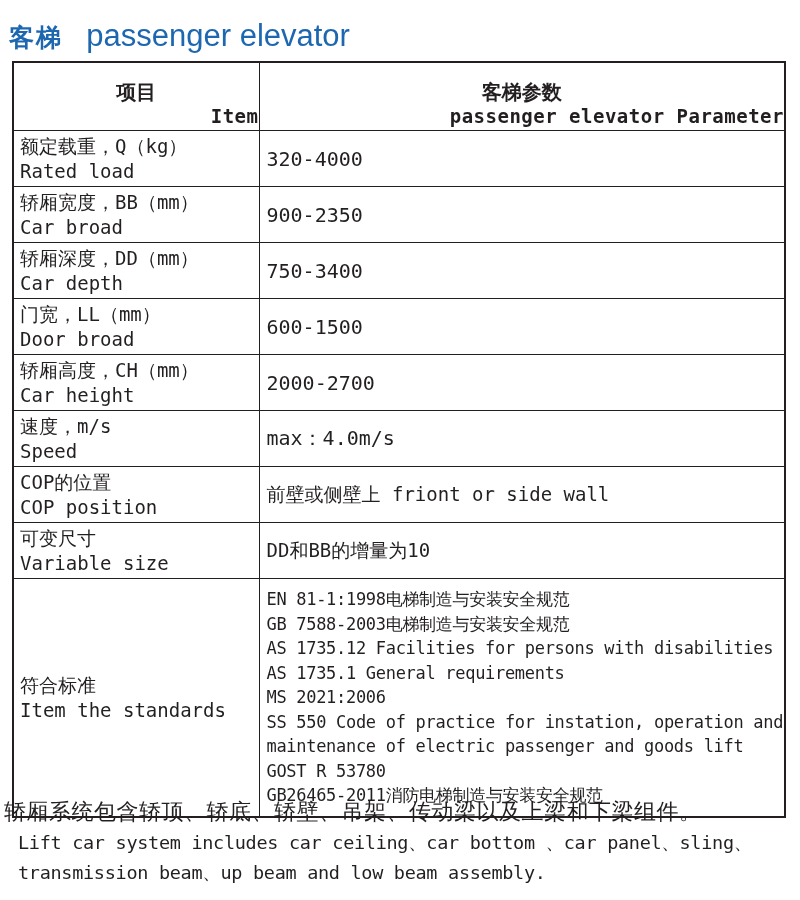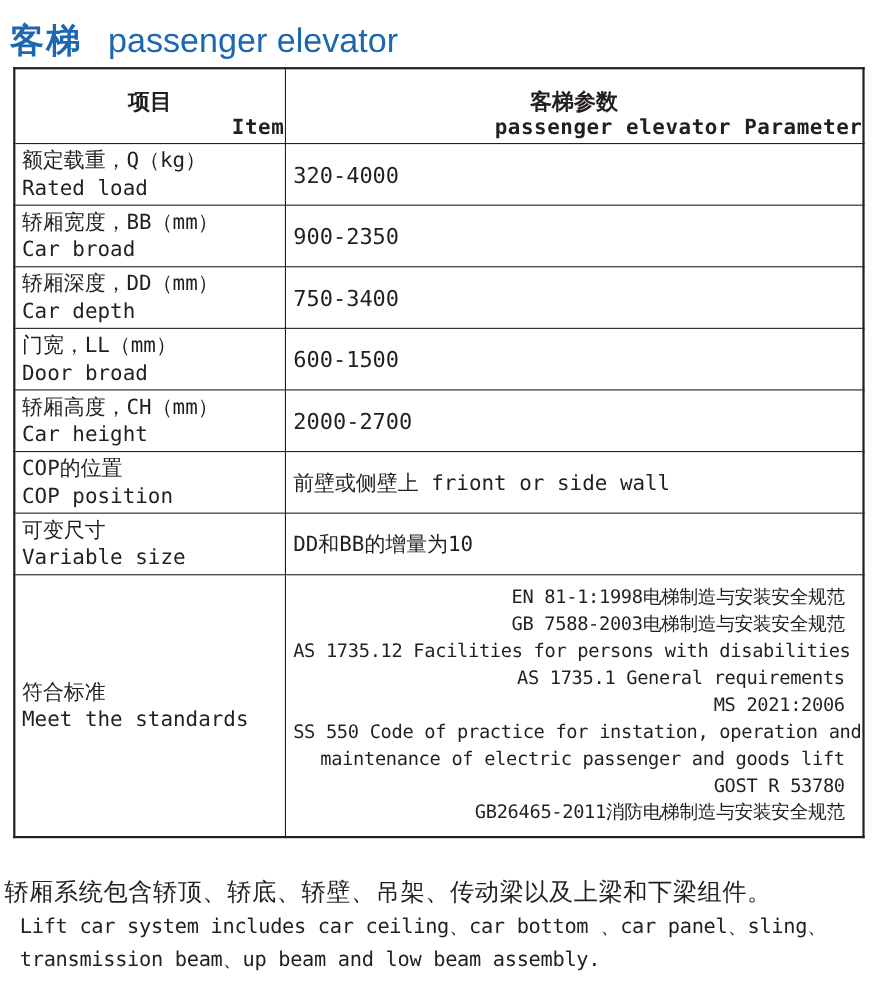--- a/index.html
+++ b/index.html
@@ -15,21 +15,21 @@
   
   .title {
     position: absolute;
     left: 9px; top: 16px;
     color: #1d67b0;
     white-space: nowrap;
   }
   .title-zh {
     font-family: "DejaVu Serif", "Liberation Serif", serif;
     font-weight: bold;
-    font-size: 31px;
+    font-size: 25px;
     letter-spacing: 2px;
   }
   .title-en {
     font-family: "Liberation Sans", "DejaVu Sans", sans-serif;
     font-weight: 500;
     font-size: 31px;
     margin-left: 4px;
   }
 
   
@@ -66,21 +66,20 @@
 
   td.value-cell {
     font-size: 20px;
     padding-left: 7px;
     white-space: nowrap;
   }
   td.value-cell.mixed { font-size: 19px; }
 
   td.standards-cell {
     padding: 8px 16px 8px 7px;
-    text-align: right;
   }
   .std-line {
     font-size: 17px;
     line-height: 24.5px;
     letter-spacing: -0.3px;
     white-space: nowrap;
   }
 
   
   .footer {
@@ -158,36 +157,43 @@
       </tr>
       <tr>
         <td class="item-cell">
           <div class="item-zh">轿厢高度，CH（mm）</div>
           <div class="item-en">Car height</div>
         </td>
         <td class="value-cell">2000-2700</td>
       </tr>
       <tr>
         <td class="item-cell">
+          <div class="item-zh">速度，m/s</div>
+          <div class="item-en">Speed</div>
+        </td>
+        <td class="value-cell">max：4.0m/s</td>
+      </tr>
+      <tr>
+        <td class="item-cell">
           <div class="item-zh">COP的位置</div>
           <div class="item-en">COP position</div>
         </td>
         <td class="value-cell mixed">前壁或侧壁上 friont or side wall</td>
       </tr>
       <tr>
         <td class="item-cell">
           <div class="item-zh">可变尺寸</div>
           <div class="item-en">Variable size</div>
         </td>
         <td class="value-cell mixed">DD和BB的增量为10</td>
       </tr>
       <tr>
         <td class="item-cell">
           <div class="item-zh">符合标准</div>
-          <div class="item-en">Meet the standards</div>
+          <div class="item-en">Item the standards</div>
         </td>
         <td class="standards-cell">
           <div class="std-line">EN 81-1:1998电梯制造与安装安全规范</div>
           <div class="std-line">GB 7588-2003电梯制造与安装安全规范</div>
           <div class="std-line">AS 1735.12 Facilities for persons with disabilities</div>
           <div class="std-line">AS 1735.1 General requirements</div>
           <div class="std-line">MS 2021:2006</div>
           <div class="std-line">SS 550 Code of practice for instation, operation and</div>
           <div class="std-line">maintenance of electric passenger and goods lift</div>
           <div class="std-line">GOST R 53780</div>

